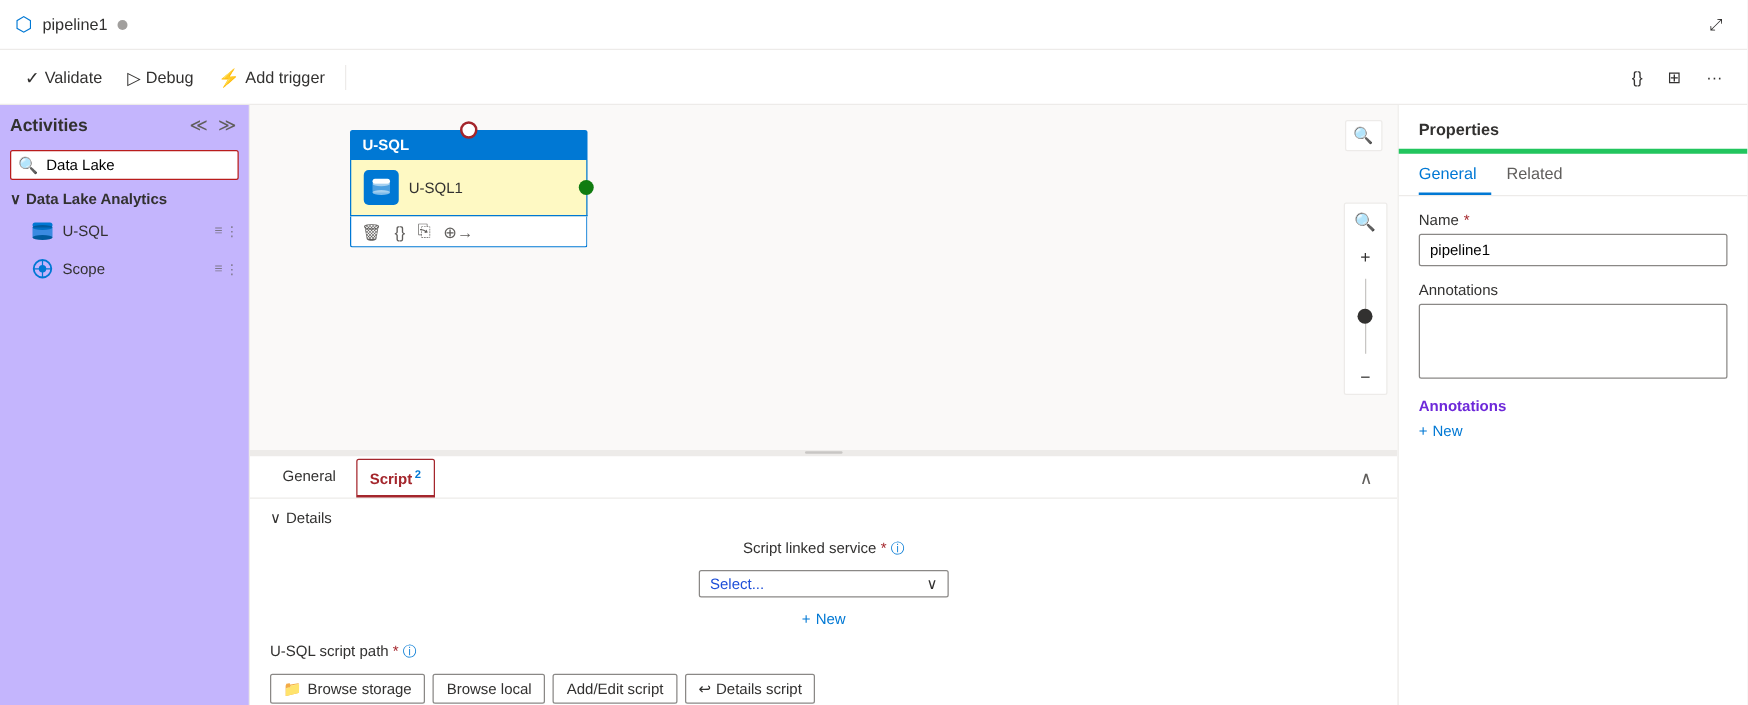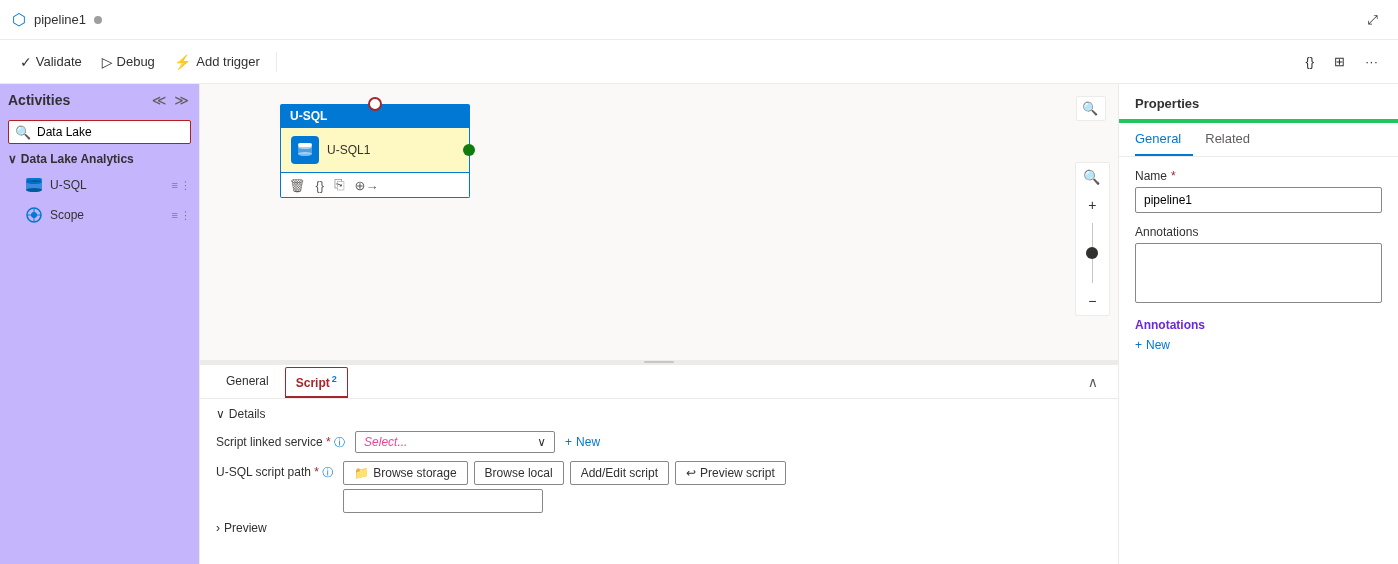--- a/index.html
+++ b/index.html
@@ -60,21 +60,21 @@
     
     .bottom-panel { background: #fff; border-top: 1px solid #edebe9; }
     .bottom-tabs { display: flex; align-items: center; border-bottom: 1px solid #edebe9; padding: 0 12px; gap: 0; }
     .bottom-tab { padding: 8px 14px; font-size: 12px; cursor: pointer; color: #323130; border-bottom: 2px solid transparent; position: relative; }
     .bottom-tab.active { color: #a4262c; border-bottom: 2px solid #a4262c; font-weight: 600; }
     .bottom-tab.has-badge::after { content: attr(data-badge); font-size: 10px; color: #fff; background: #0078d4; border-radius: 50%; width: 14px; height: 14px; display: inline-flex; align-items: center; justify-content: center; margin-left: 4px; }
     .bottom-tab-close { margin-left: auto; border: none; background: none; cursor: pointer; font-size: 14px; color: #605e5c; padding: 4px 8px; }
 
     .bottom-content { padding: 8px 16px 8px; }
     .details-toggle { display: flex; align-items: center; gap: 4px; font-size: 12px; color: #323130; cursor: pointer; margin-bottom: 10px; }
-    .form-row { display: flex; align-items: center; gap: 10px; margin-bottom: 8px; }
+    .form-row { display: flex; align-items: center; gap: 10px; margin-bottom: 8px; flex-direction: column; }
     .form-label { font-size: 12px; color: #323130; white-space: nowrap; }
     .form-label .required { color: #a4262c; }
     .form-label .info-icon { color: #0078d4; font-size: 11px; }
     .new-btn { display: flex; align-items: center; gap: 4px; color: #0078d4; border: none; background: none; cursor: pointer; font-size: 12px; }
     .form-input { border: 1px solid #8a8886; border-radius: 2px; padding: 4px 8px; font-size: 12px; width: 200px; }
     .action-btn { border: 1px solid #8a8886; border-radius: 2px; padding: 4px 10px; font-size: 12px; background: #fff; cursor: pointer; display: flex; align-items: center; gap: 4px; color: #323130; }
     .advanced-toggle { display: flex; align-items: center; gap: 4px; font-size: 12px; cursor: pointer; color: #323130; }
 
     
     .properties-panel { width: 280px; background: #fff; border-left: 1px solid #edebe9; display: flex; flex-direction: column; }
@@ -251,21 +251,21 @@
           <span>Details</span>
         </div>
 
         <div class="form-row">
           <span class="form-label">
             <span>Script linked service</span>
             <span class="required"> *</span>
             <span class="info-icon"> ⓘ</span>
           </span>
           <div class="select-dropdown">
-            <span style="color:#ec4899;font-style:italic;">Select...</span>
+            <span style="color:#1d4ed8;">Select...</span>
             <span>∨</span>
           </div>
           <button class="new-btn">
             <span>+</span>
             <span>New</span>
           </button>
         </div>
 
         <div class="form-row" style="align-items:flex-start;">
           <span class="form-label" style="margin-top:4px;">
@@ -280,21 +280,21 @@
                 <span>Browse storage</span>
               </button>
               <button class="action-btn">
                 <span>Browse local</span>
               </button>
               <button class="action-btn">
                 <span>Add/Edit script</span>
               </button>
               <button class="action-btn">
                 <span>↩</span>
-                <span>Preview script</span>
+                <span>Details script</span>
               </button>
             </div>
             <input type="text" class="form-input" style="width: 200px;">
           </div>
         </div>
 
         <div class="advanced-toggle">
           <span>›</span>
           <span>Preview</span>
         </div>

